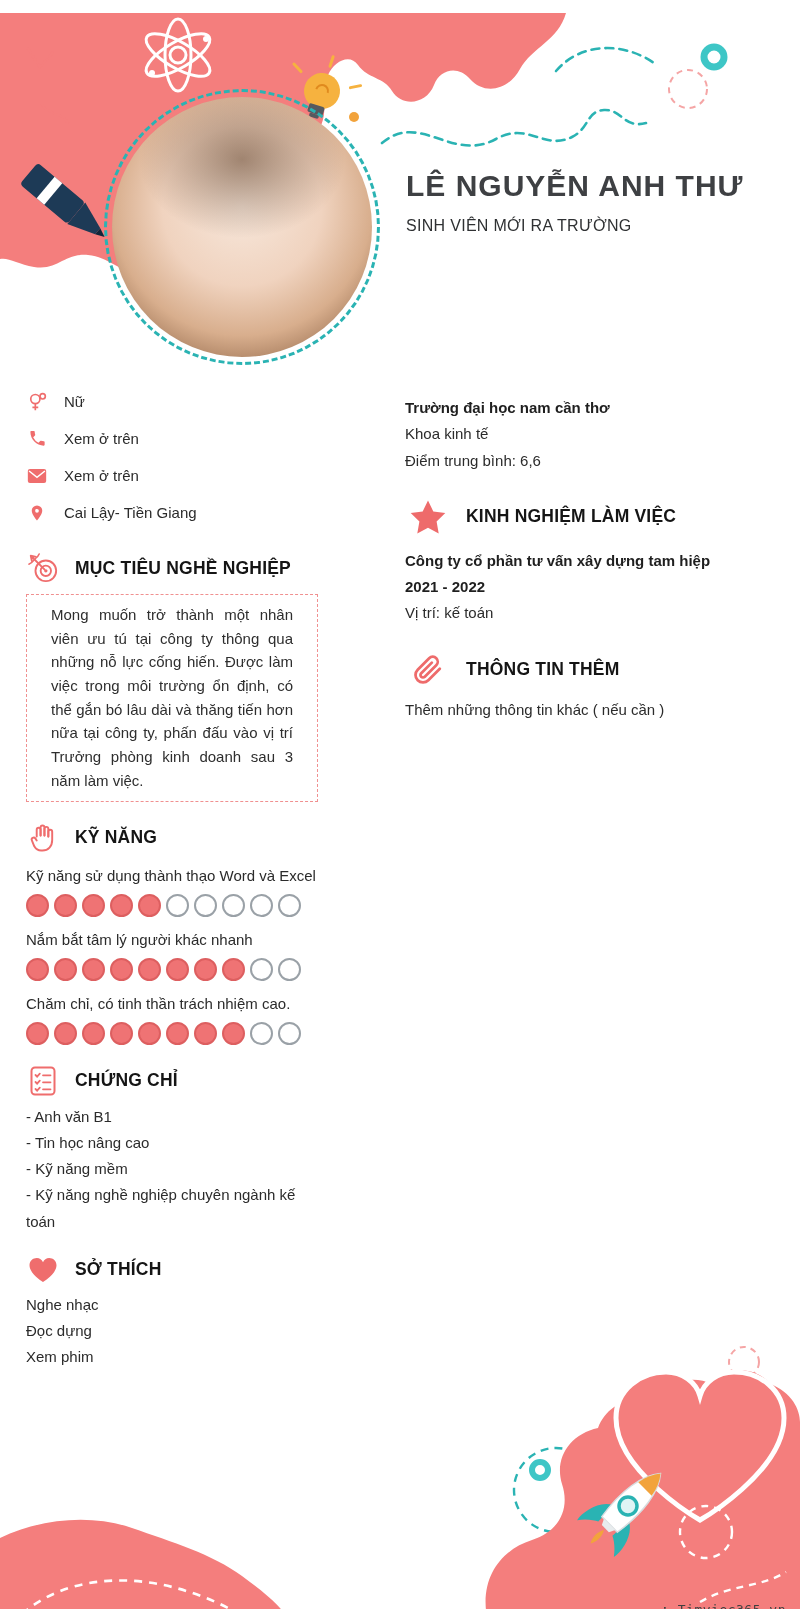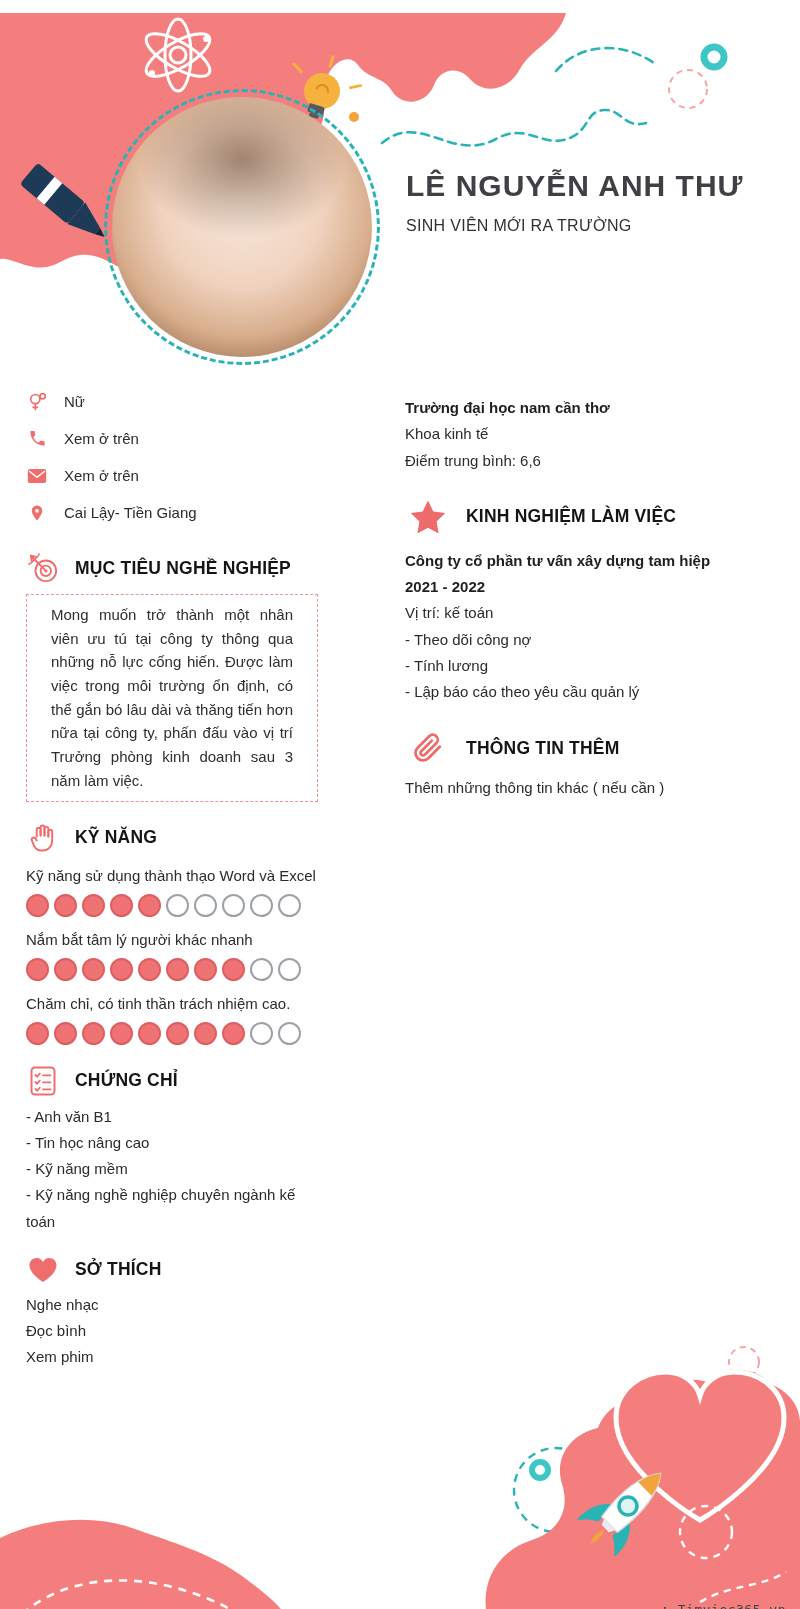--- a/index.html
+++ b/index.html
@@ -278,21 +278,21 @@
       <div class="sec-head">
         <span class="sec-icon">
           <svg width="32" height="28" viewBox="0 0 32 28">
             <path d="M16 26 C16 26 2.5 18 2.5 9.3 2.5 4.8 6 2 9.8 2 12.7 2 15 3.7 16 6.2 17 3.7 19.3 2 22.2 2 26 2 29.5 4.8 29.5 9.3 29.5 18 16 26 16 26 Z" fill="#ef6d6d"></path>
           </svg>
         </span>
         <h2>SỞ THÍCH</h2>
       </div>
       <ul class="plain-list" id="hobby-list">
           <li class="list-line">Nghe nhạc</li>
-          <li class="list-line">Đọc bình</li>
+          <li class="list-line">Đọc dựng</li>
           <li class="list-line">Xem phim</li>
         </ul>
     </section>
 
   </div>
 
   <div class="right-col">
 
     <section>
       <div class="edu-block">
@@ -308,25 +308,20 @@
           <svg width="36" height="34" viewBox="0 0 36 34">
             <path d="M18 0.5 L23.3 11.4 35.3 13.1 26.6 21.5 28.7 33.4 18 27.8 7.3 33.4 9.4 21.5 0.7 13.1 12.7 11.4 Z" fill="#ee6b6b"></path>
           </svg>
         </span>
         <h2>KINH NGHIỆM LÀM VIỆC</h2>
       </div>
       <div class="edu-block">
         <p class="edu-line b">Công ty cổ phần tư vấn xây dựng tam hiệp</p>
         <p class="edu-line b">2021 - 2022</p>
         <p class="edu-line">Vị trí: kế toán</p>
-        <ul class="plain-list" id="duty-list" style="margin-top:0">
-            <li class="list-line">- Theo dõi công nợ</li>
-            <li class="list-line">- Tính lương</li>
-            <li class="list-line">- Lập báo cáo theo yêu cầu quản lý</li>
-          </ul>
       </div>
     </section>
 
     <section>
       <div class="sec-head add-head">
         <span class="sec-icon">
           <svg width="30" height="30" viewBox="0 0 24 24">
             <path d="M21.44 11.05l-9.19 9.19a6 6 0 0 1-8.49-8.49l9.19-9.19a4 4 0 0 1 5.66 5.66l-9.2 9.19a2 2 0 0 1-2.83-2.83l8.49-8.48" fill="none" stroke="#ee6b6b" stroke-width="2.2" stroke-linecap="round" stroke-linejoin="round"></path>
           </svg>
         </span>

